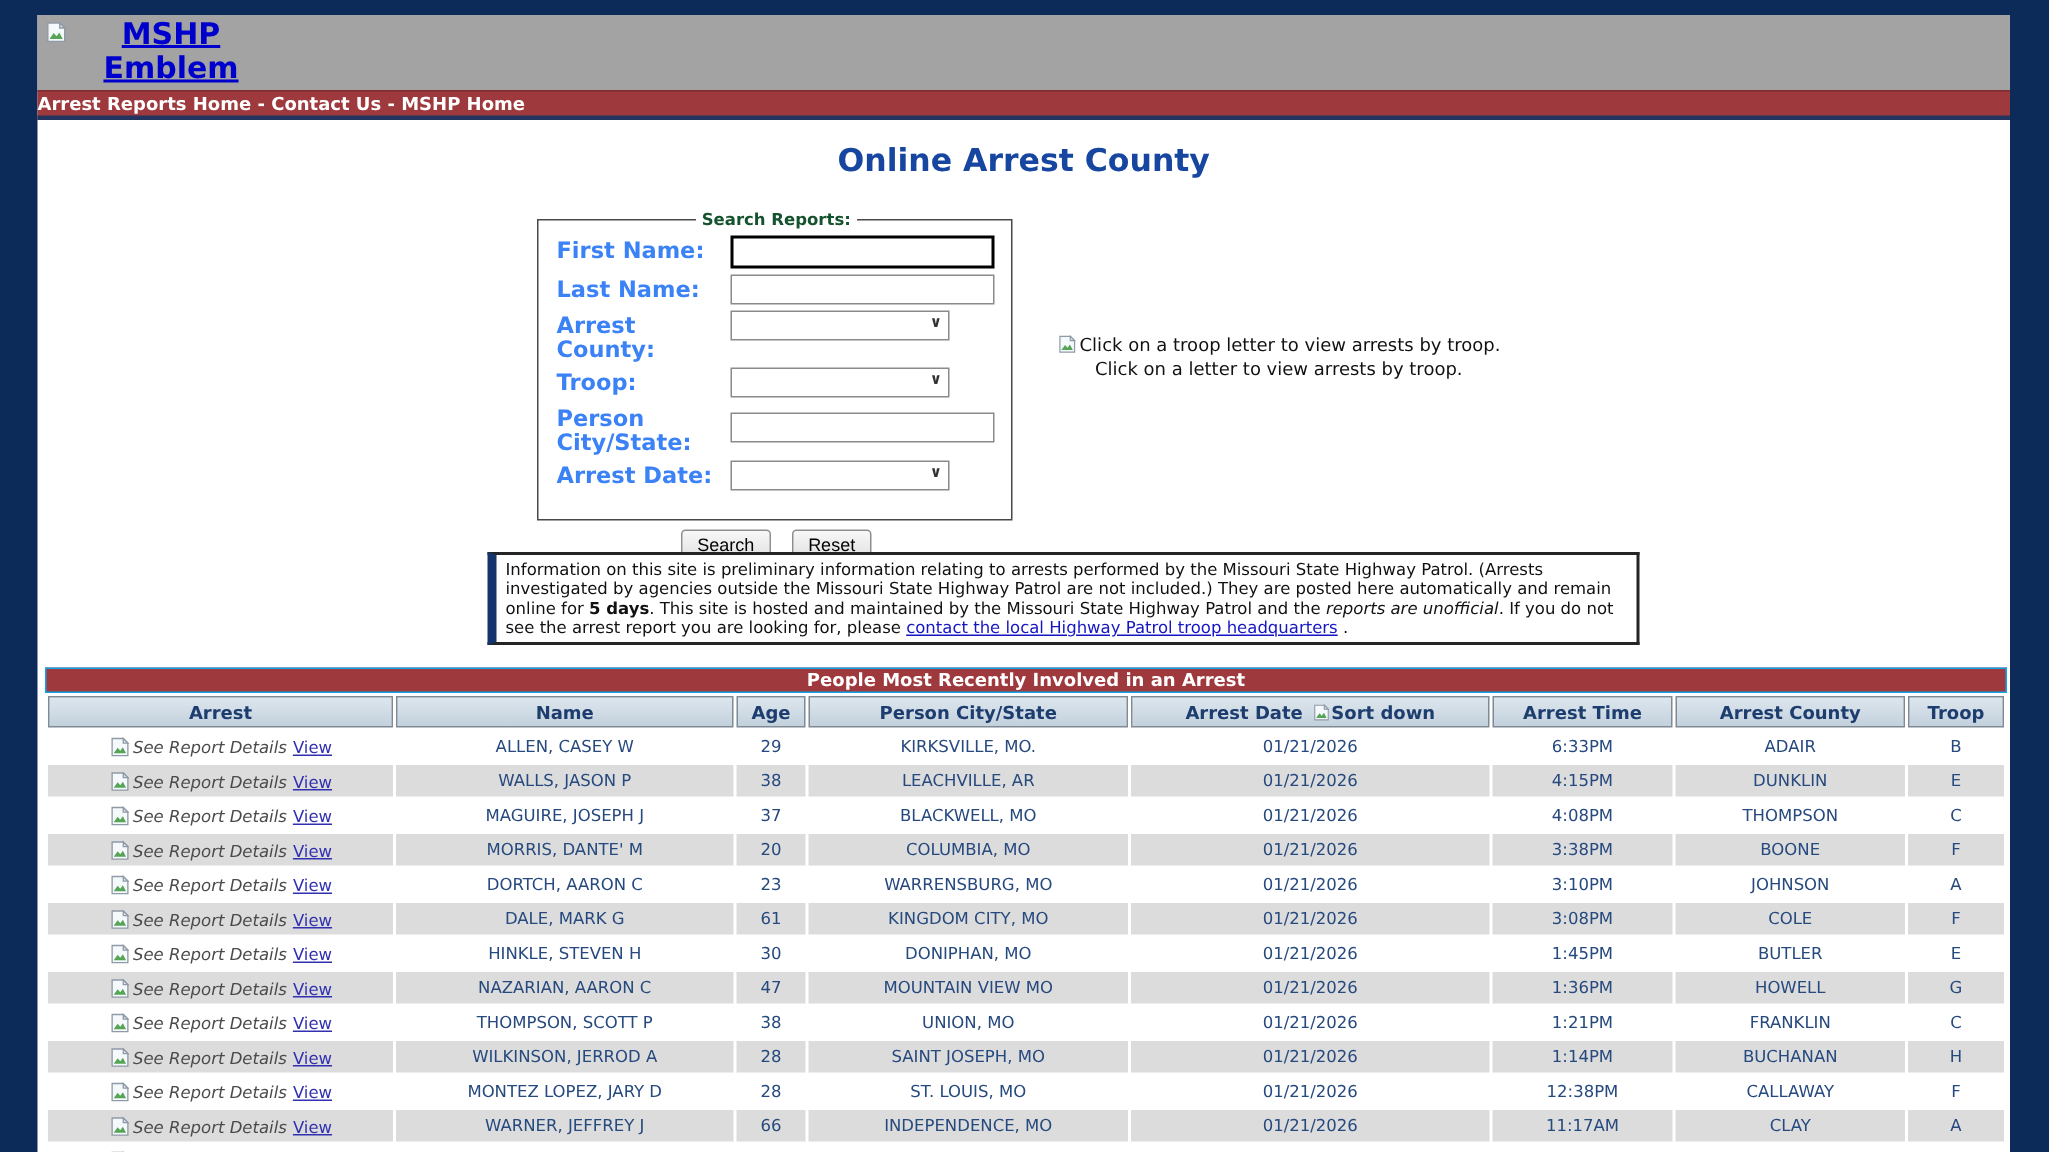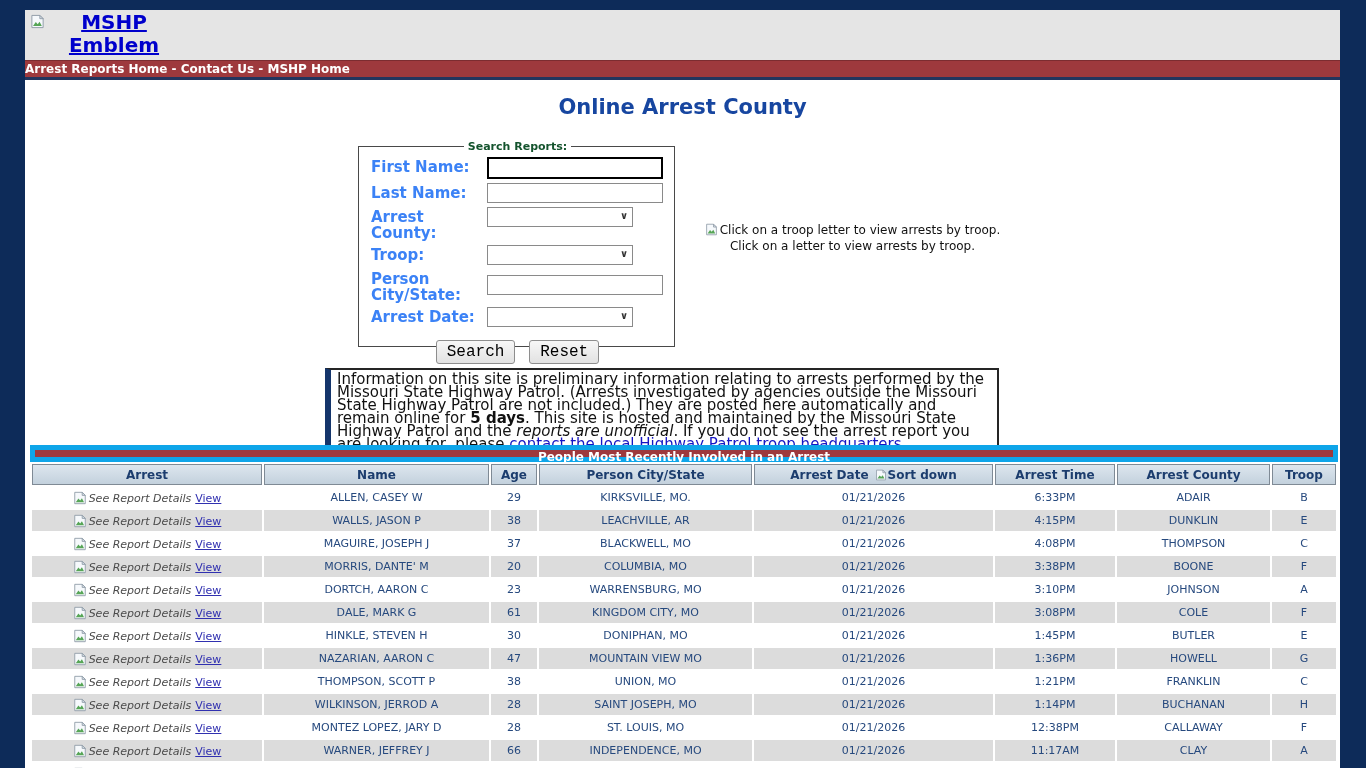--- a/index.html
+++ b/index.html
@@ -10,21 +10,21 @@
     font-size: 12px;
     color: #1a1a1a;
   }
   .page {
     position: absolute; left: 25px; top: 10px;
     width: 1315px; min-height: 790px;
     background: #ffffff;
   }
 
   
-  .site-header { position: absolute; left: 0; top: 0; width: 100%; height: 50px; background: #e5e5e5; }
+  .site-header { position: absolute; left: 0; top: 0; width: 100%; height: 50px; background: #a3a3a3; }
   .img-box { display: inline-block; vertical-align: middle; }
   .emblem-icon { position: absolute; left: 5px; top: 4px; width: 15px; height: 15px; }
   .emblem-link {
     position: absolute; left: 30px; top: 1px; width: 118px;
     text-align: center; font-size: 20px; font-weight: bold; line-height: 23px;
     color: #0000cc; text-decoration: underline; cursor: pointer;
   }
 
   
   .navbar {
@@ -64,49 +64,49 @@
   .sel {
     width: 146px; height: 20px; border: 1px solid #8a8a8a; background: #fff;
     -webkit-appearance: none; appearance: none; font-family: inherit; font-size: 12px; padding: 0 3px;
   }
   .sel-arrow {
     position: absolute; right: 5px; top: 3px; font-size: 10px; color: #333;
     pointer-events: none; font-weight: bold;
   }
   .btn-row { text-align: center; margin-top: 9px; }
   .btn {
-    font-family: Liberation Mono, monospace; font-size: 16px; color: #000;
+    font-family: Liberation Sans, sans-serif; font-size: 12px; color: #000;
     background: linear-gradient(#f7f7f7, #e2e2e2);
     border: 1px solid #8e8e8e; border-radius: 3px;
-    padding: 2px 10px; margin: 4px 5px; cursor: pointer;
+    padding: 2px 10px; margin: 17px 5px; cursor: pointer;
   }
 
   
   .troop-panel {
     position: absolute; left: 660px; top: 213px; width: 335px;
     text-align: center; font-size: 12px; line-height: 15.5px; color: #111;
   }
   .troop-panel .tp-icon { width: 13px; height: 13px; margin-right: 2px; vertical-align: -2px; }
   .troop-link { color: #1515c4; text-decoration: underline; cursor: pointer; }
 
   
   .notice {
-    position: absolute; left: 300px; top: 358px; width: 674px;
+    position: absolute; left: 300px; top: 358px; width: 768px;
     border: 2px solid #252525; border-left: 6px solid #14356b;
-    padding: 3px 6px; font-size: 15px; line-height: 13px; color: #111;
+    padding: 3px 6px; font-size: 11px; line-height: 13px; color: #111;
     background: #fff;
   }
   .notice b { font-weight: bold; }
   .notice i { font-style: italic; }
   .notice a { color: #1515c4; text-decoration: underline; cursor: pointer; }
 
   
   .results { position: absolute; left: 5px; top: 435px; width: 1308px; }
   .banner {
-    height: 17px; background: #9e393d; border: 5px solid #0ea5e9;
+    height: 17px; background: #9e393d; border: 1px solid #0ea5e9;
     color: #ffffff; font-weight: bold; font-size: 12px; line-height: 15px; text-align: center;
   }
   table.grid {
     width: 1308px; table-layout: fixed;
     border-collapse: separate; border-spacing: 2px;
     font-size: 11px; color: #26497e;
   }
   table.grid th {
     height: 21px; background: linear-gradient(#dde6ee, #c3d1dd);
     border: 1px solid #7f8a95;

